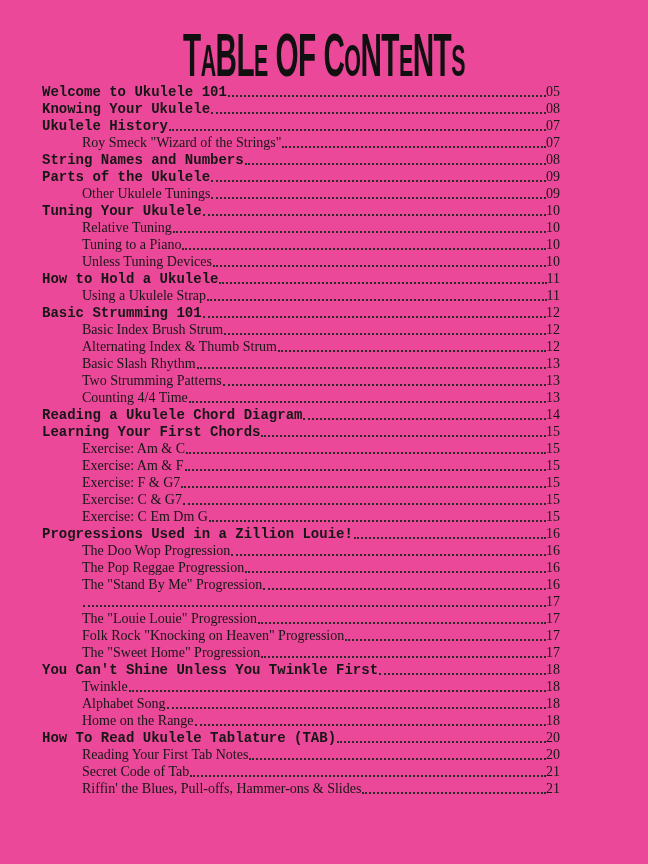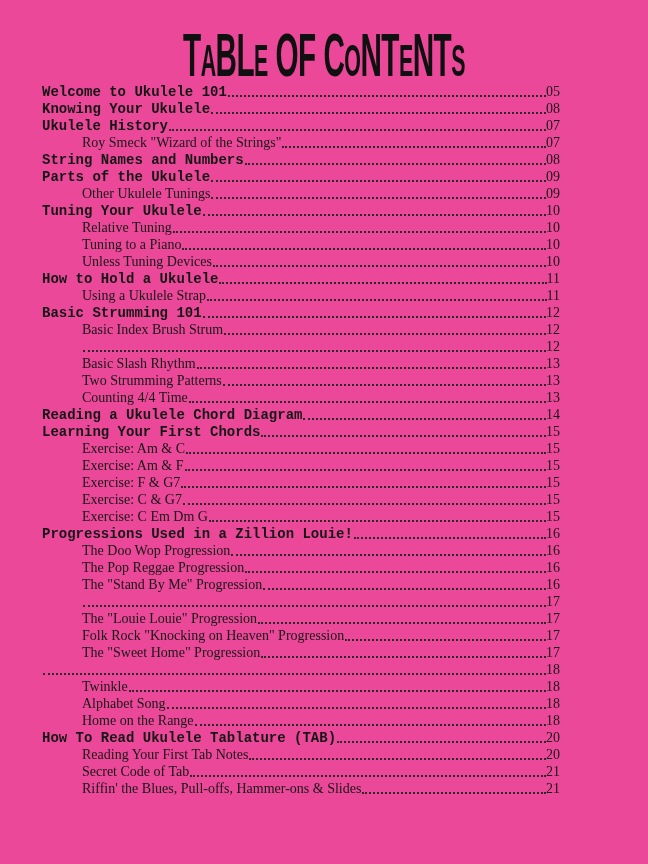--- a/index.html
+++ b/index.html
@@ -74,40 +74,40 @@
       <div class="row lvl0"><span class="lbl">Parts of the Ukulele</span><span class="leader"></span><span class="pg">09</span></div>
       <div class="row lvl1"><span class="lbl">Other Ukulele Tunings</span><span class="leader"></span><span class="pg">09</span></div>
       <div class="row lvl0"><span class="lbl">Tuning Your Ukulele</span><span class="leader"></span><span class="pg">10</span></div>
       <div class="row lvl1"><span class="lbl">Relative Tuning</span><span class="leader"></span><span class="pg">10</span></div>
       <div class="row lvl1"><span class="lbl">Tuning to a Piano</span><span class="leader"></span><span class="pg">10</span></div>
       <div class="row lvl1"><span class="lbl">Unless Tuning Devices</span><span class="leader"></span><span class="pg">10</span></div>
       <div class="row lvl0"><span class="lbl">How to Hold a Ukulele</span><span class="leader"></span><span class="pg">11</span></div>
       <div class="row lvl1"><span class="lbl">Using a Ukulele Strap</span><span class="leader"></span><span class="pg">11</span></div>
       <div class="row lvl0"><span class="lbl">Basic Strumming 101</span><span class="leader"></span><span class="pg">12</span></div>
       <div class="row lvl1"><span class="lbl">Basic Index Brush Strum</span><span class="leader"></span><span class="pg">12</span></div>
-      <div class="row lvl1"><span class="leader"></span><span class="pg">12</span></div>
+      <div class="row lvl1"><span class="lbl">Alternating Index &amp; Thumb Strum</span><span class="leader"></span><span class="pg">12</span></div>
       <div class="row lvl1"><span class="lbl">Basic Slash Rhythm</span><span class="leader"></span><span class="pg">13</span></div>
       <div class="row lvl1"><span class="lbl">Two Strumming Patterns</span><span class="leader"></span><span class="pg">13</span></div>
       <div class="row lvl1"><span class="lbl">Counting 4/4 Time</span><span class="leader"></span><span class="pg">13</span></div>
       <div class="row lvl0"><span class="lbl">Reading a Ukulele Chord Diagram</span><span class="leader"></span><span class="pg">14</span></div>
       <div class="row lvl0"><span class="lbl">Learning Your First Chords</span><span class="leader"></span><span class="pg">15</span></div>
       <div class="row lvl1"><span class="lbl">Exercise: Am &amp; C</span><span class="leader"></span><span class="pg">15</span></div>
       <div class="row lvl1"><span class="lbl">Exercise: Am &amp; F</span><span class="leader"></span><span class="pg">15</span></div>
       <div class="row lvl1"><span class="lbl">Exercise: F &amp; G7</span><span class="leader"></span><span class="pg">15</span></div>
       <div class="row lvl1"><span class="lbl">Exercise: C &amp; G7</span><span class="leader"></span><span class="pg">15</span></div>
       <div class="row lvl1"><span class="lbl">Exercise: C Em Dm G</span><span class="leader"></span><span class="pg">15</span></div>
       <div class="row lvl0"><span class="lbl">Progressions Used in a Zillion Louie!</span><span class="leader"></span><span class="pg">16</span></div>
       <div class="row lvl1"><span class="lbl">The Doo Wop Progression</span><span class="leader"></span><span class="pg">16</span></div>
       <div class="row lvl1"><span class="lbl">The Pop Reggae Progression</span><span class="leader"></span><span class="pg">16</span></div>
       <div class="row lvl1"><span class="lbl">The "Stand By Me" Progression</span><span class="leader"></span><span class="pg">16</span></div>
       <div class="row lvl1"><span class="leader"></span><span class="pg">17</span></div>
       <div class="row lvl1"><span class="lbl">The "Louie Louie" Progression</span><span class="leader"></span><span class="pg">17</span></div>
       <div class="row lvl1"><span class="lbl">Folk Rock "Knocking on Heaven" Progression</span><span class="leader"></span><span class="pg">17</span></div>
       <div class="row lvl1"><span class="lbl">The "Sweet Home" Progression</span><span class="leader"></span><span class="pg">17</span></div>
-      <div class="row lvl0"><span class="leader"></span><span class="pg">18</span></div>
+      <div class="row lvl0"><span class="lbl">You Can't Shine Unless You Twinkle First</span><span class="leader"></span><span class="pg">18</span></div>
       <div class="row lvl1"><span class="lbl">Twinkle</span><span class="leader"></span><span class="pg">18</span></div>
       <div class="row lvl1"><span class="lbl">Alphabet Song</span><span class="leader"></span><span class="pg">18</span></div>
       <div class="row lvl1"><span class="lbl">Home on the Range</span><span class="leader"></span><span class="pg">18</span></div>
       <div class="row lvl0"><span class="lbl">How To Read Ukulele Tablature (TAB)</span><span class="leader"></span><span class="pg">20</span></div>
       <div class="row lvl1"><span class="lbl">Reading Your First Tab Notes</span><span class="leader"></span><span class="pg">20</span></div>
       <div class="row lvl1"><span class="lbl">Secret Code of Tab</span><span class="leader"></span><span class="pg">21</span></div>
       <div class="row lvl1"><span class="lbl">Riffin' the Blues, Pull-offs, Hammer-ons &amp; Slides</span><span class="leader"></span><span class="pg">21</span></div>
     </div>
 </div>
 

